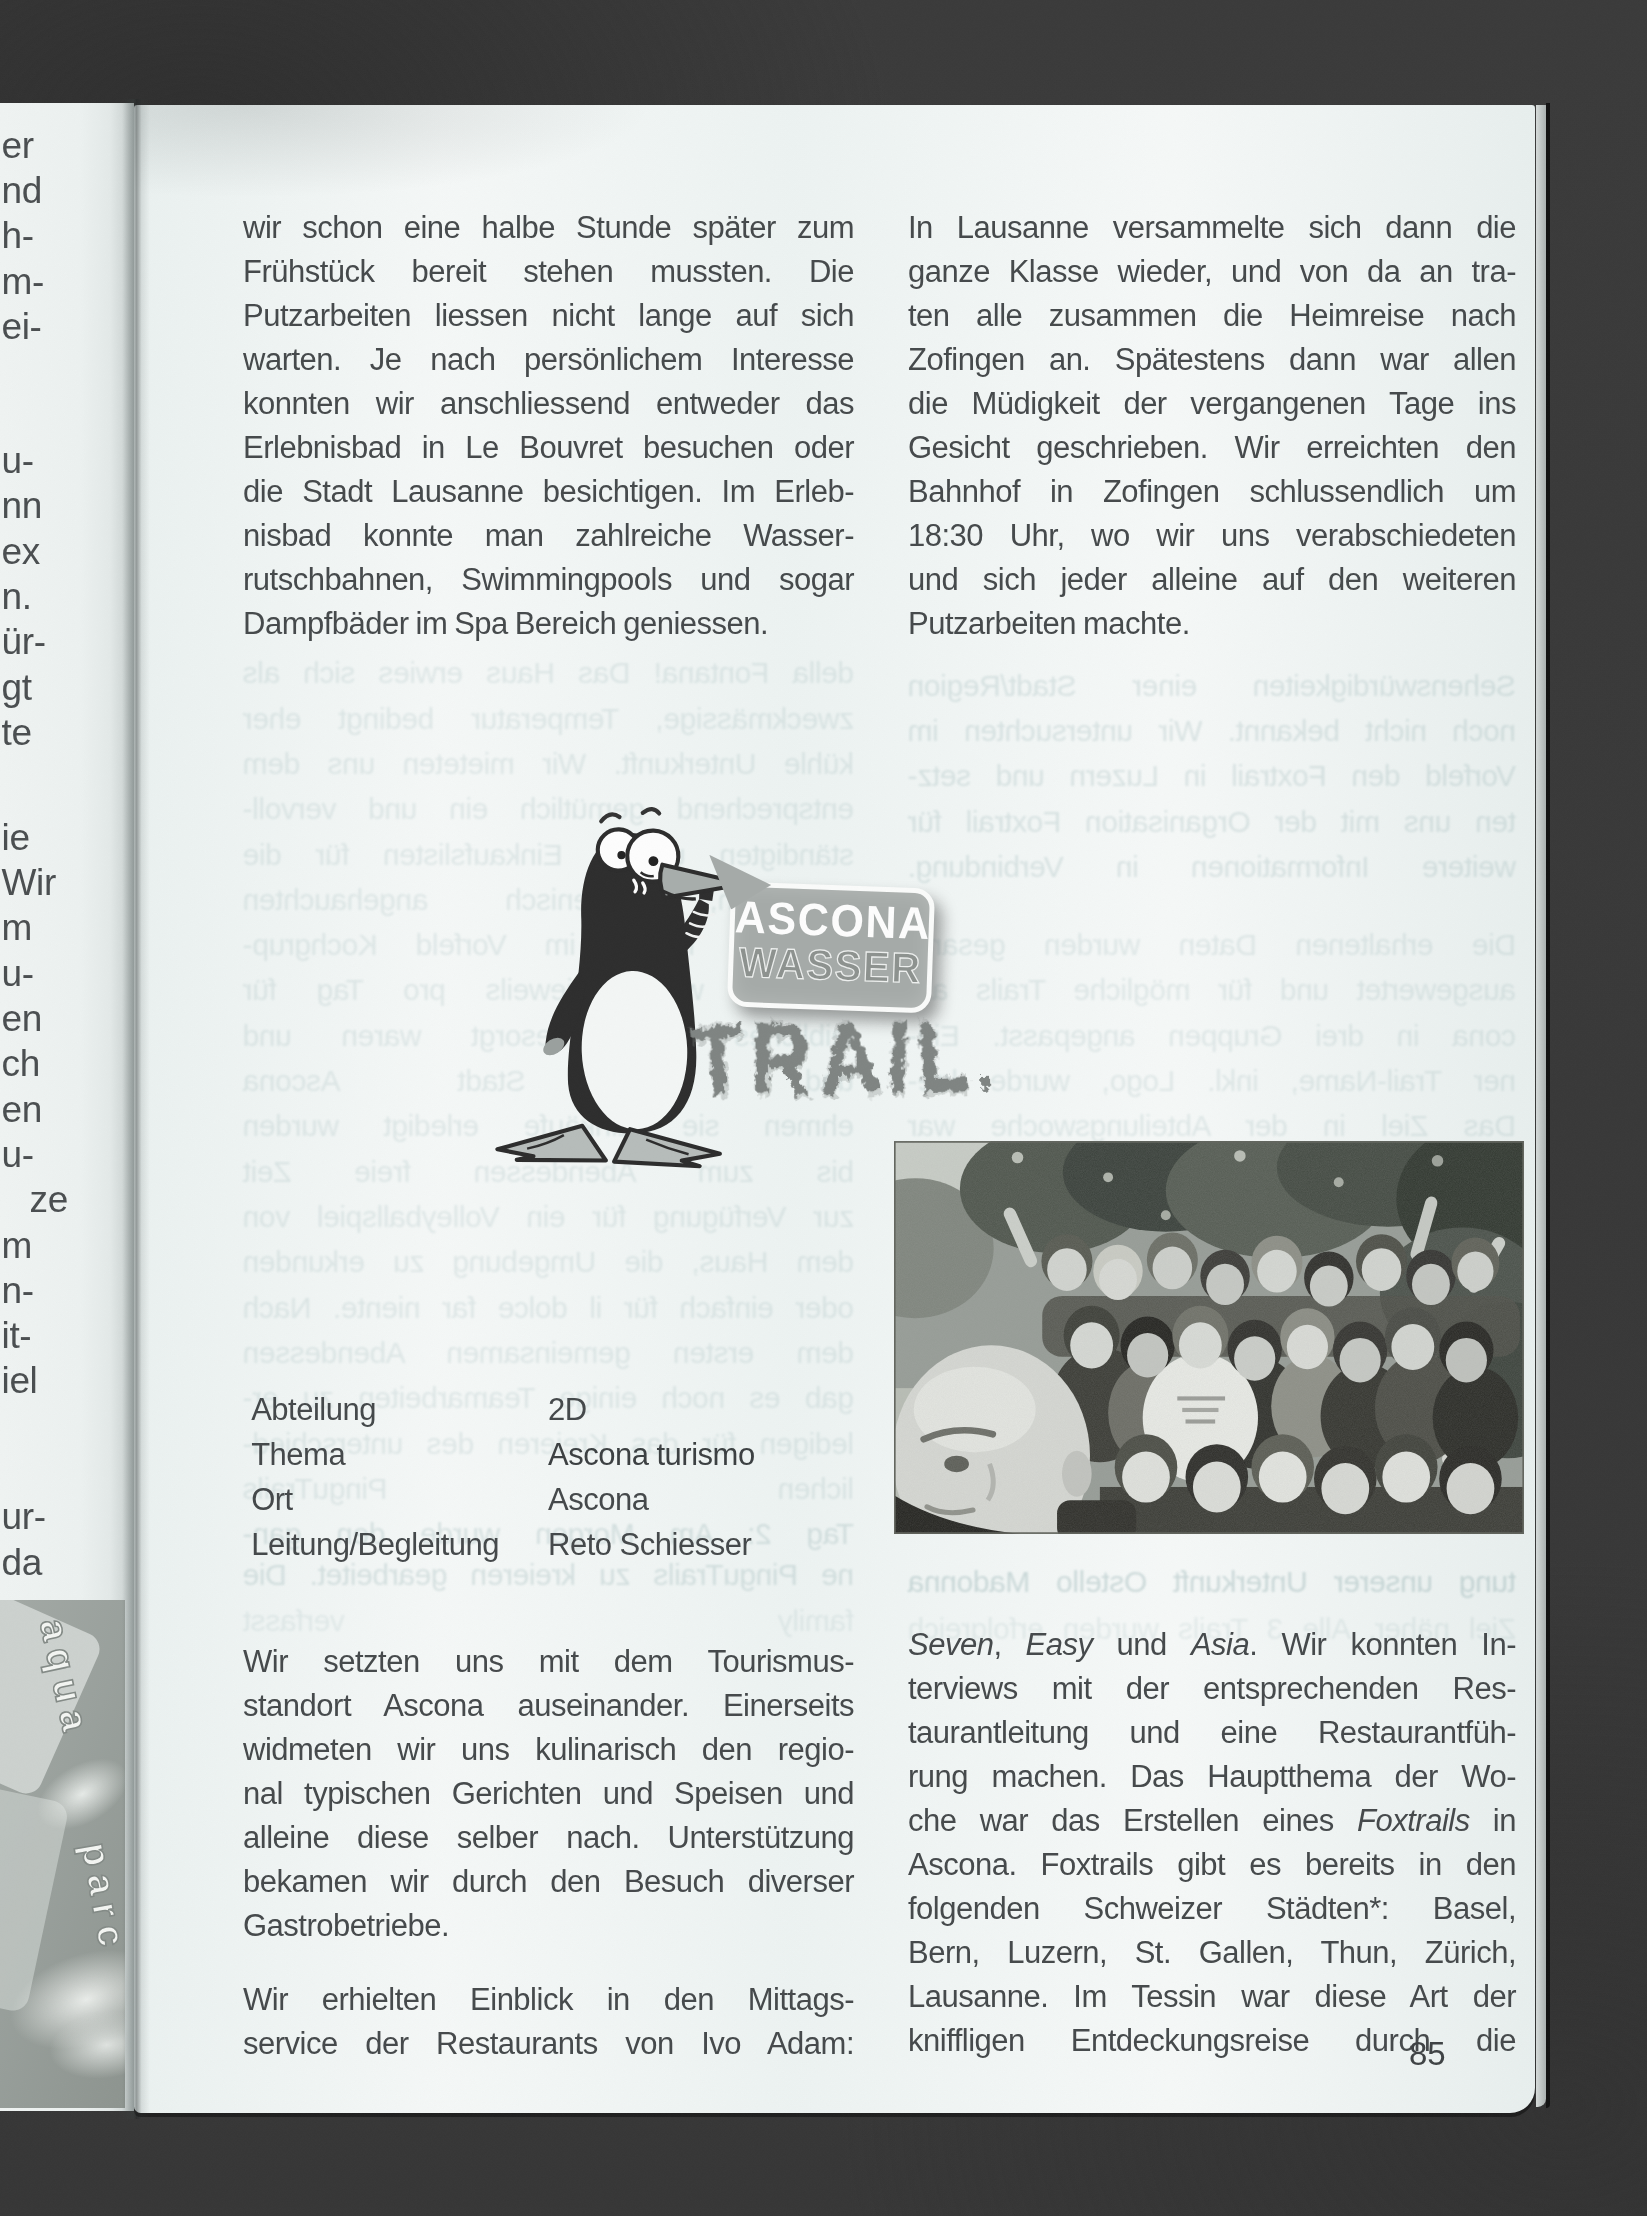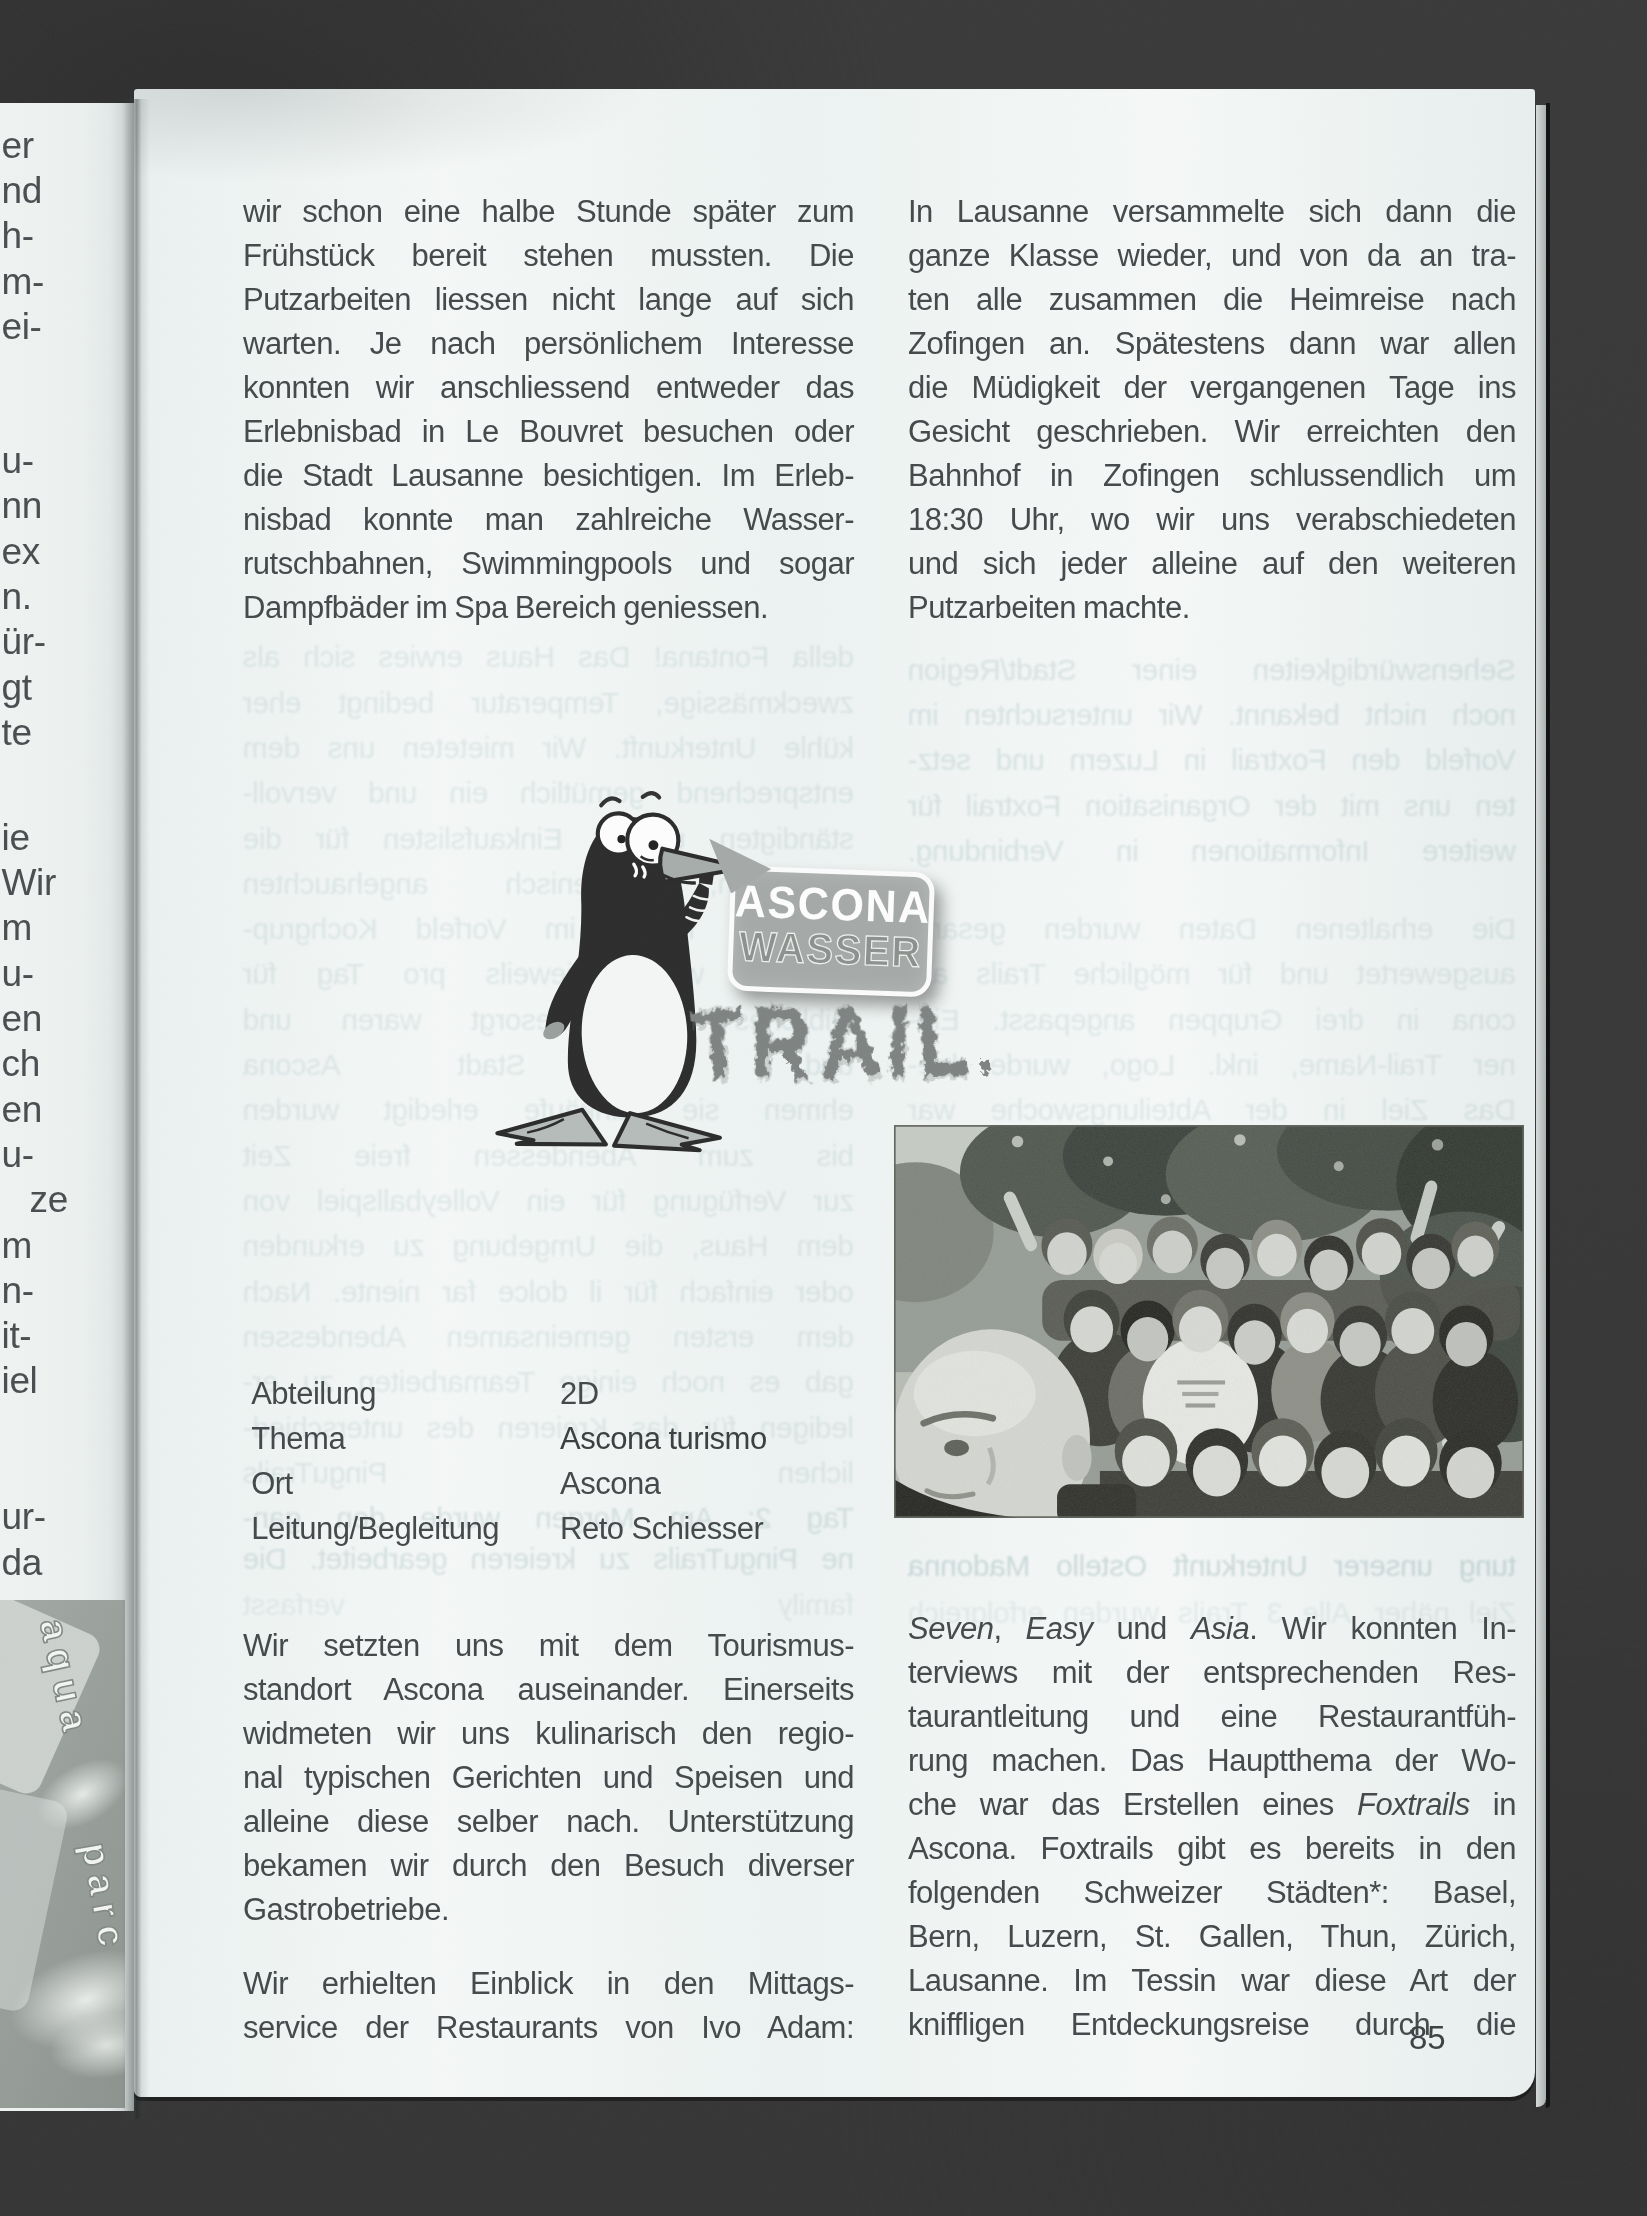--- a/index.html
+++ b/index.html
@@ -40,21 +40,21 @@
   .w1{left:73px;top:15px;transform:rotate(78deg);transform-origin:0 0;}
   .w2{left:115px;top:239px;transform:rotate(80deg);transform-origin:0 0;}
   
   #gutter{
     position:absolute;left:122px;top:99px;width:28px;height:2020px;
     background:linear-gradient(90deg,rgba(55,65,64,0) 0%,rgba(55,65,64,.30) 42%,rgba(30,36,36,.42) 52%,rgba(55,65,64,.12) 70%,rgba(55,65,64,0) 100%);
     z-index:5;
   }
   
   #page{
-    position:absolute;left:134px;top:89px;width:1401px;height:2008px;
+    position:absolute;left:134px;top:105px;width:1401px;height:2008px;
     background:
       radial-gradient(577px 132px at 8% 0%, rgba(105,115,114,.22), rgba(105,115,114,0) 70%),
       linear-gradient(90deg, rgba(226,236,235,.45) 0%, rgba(255,255,255,.25) 22%, rgba(228,238,237,.35) 47%, rgba(255,255,255,.3) 74%, rgba(222,232,231,.5) 100%),
       #f1f5f4;
     border-radius:3.3px 3.3px 25px 6.6px;
     overflow:hidden;z-index:4;
     box-shadow:0 4.1px 0 rgba(12,12,12,.55);
   }
   
   #stack-edge{position:absolute;left:1536px;top:105px;width:10px;height:2002px;background:linear-gradient(90deg,#d6dbda,#aab1b0);z-index:3;border-radius:0 0 8.2px 0;}
@@ -71,21 +71,21 @@
   .gline{
     position:absolute;height:44px;line-height:44px;letter-spacing:-0.4px;
     color:#4f7d80;white-space:nowrap;text-align:justify;text-align-last:justify;
     transform:scaleX(-1);filter:blur(1px);
   }
   
   #info-table{position:absolute;left:109px;top:1282px;width:611px;z-index:6;}
   .trow{position:relative;height:45px;}
   .tlabel,.tvalue{position:absolute;height:45px;line-height:45px;font-size:31px;letter-spacing:-0.5px;color:#44484a;white-space:nowrap;}
   .tlabel{left:8.2px;}
-  .tvalue{left:305px;margin-left:12px;}
+  .tvalue{left:305px;}
   .tvalue.b{font-weight:400;color:#3b3f41;text-align:right;}
   
   .badge{
     position:absolute;left:595px;top:780px;width:194px;height:115px;z-index:7;
     background:#a5aaa8;border:5px solid #fafbfa;border-radius:20px;
     transform:rotate(2deg);
     box-shadow:8.2px 10px 15px rgba(25,25,25,.40), inset 0 0 20px rgba(255,255,255,.18);
     text-align:center;
   }
   .badge-tail{

